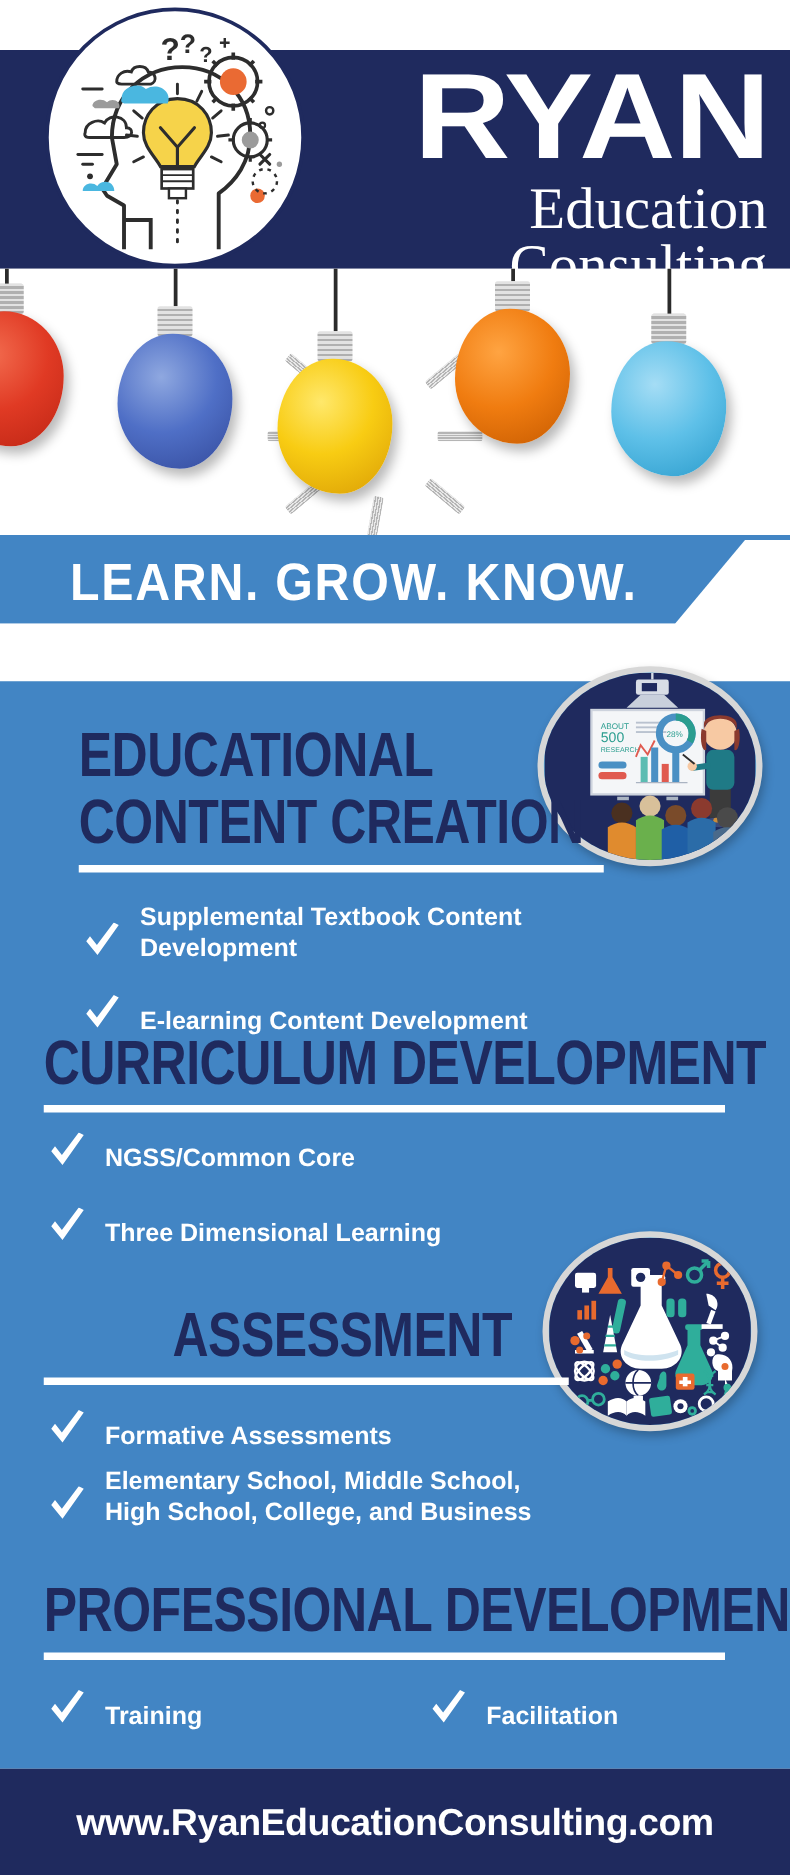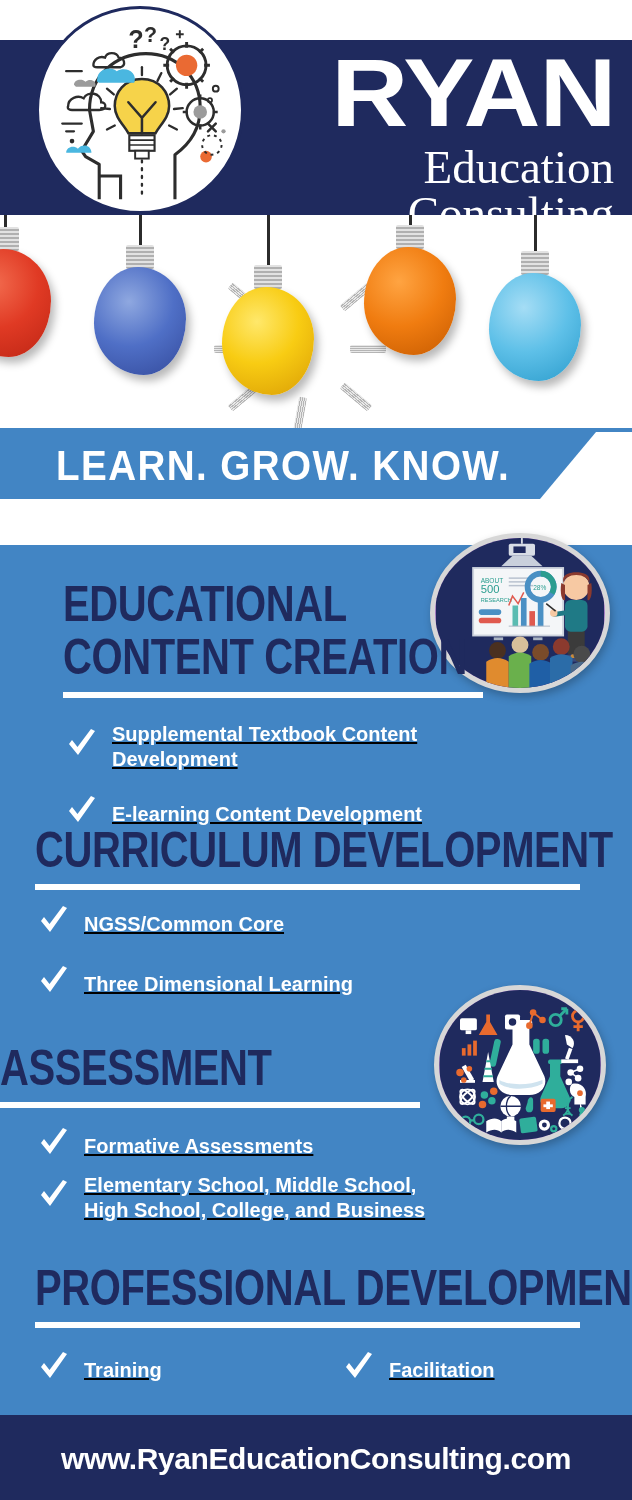--- a/index.html
+++ b/index.html
@@ -140,44 +140,43 @@
   .sec-head.big  { font-size: 50px; line-height: 52px; }
   .sec-head.one  { font-size: 50px; line-height: 53px; }
   .sec-rule {
     height: 6px;
     background: #ffffff;
     margin-top: 6px;
   }
 
   .bullet-row {
     display: flex;
-    align-items: center;
+    align-items: flex-end;
     gap: 14px;
-    text-decoration: underline;
   }
   .check {
     flex: 0 0 auto;
     width: 32px; height: 34px;
     position: relative;
     margin-top: -2px;
   }
   .check svg { display: block; width: 100%; height: 100%; }
   .bullet-text {
     font-family: "Liberation Sans", sans-serif;
     font-weight: bold;
     font-size: 20px;
     line-height: 25px;
     color: #ffffff;
   }
 
   
   .circle-img {
     position: absolute;
     border-radius: 50%;
-    background: #f0abfc;
+    background: #7dd3fc;
     border: 5px solid #d7d7d7;
     overflow: hidden;
     box-shadow: 2px 4px 8px rgba(0,0,0,0.25);
   }
   .circle-img svg { display:block; width:100%; height:100%; }
 
   
   .footer {
     position: absolute; left: 0; top: 1415px;
     width: 632px; height: 85px;
@@ -627,21 +626,21 @@
           <svg viewBox="0 0 32 34">
               <path d="M3 15 L12 26 L29 2 L25 0 L11.5 18 L6 11 Z" fill="#ffffff"></path>
             </svg>
         </span>
         <span class="bullet-text">Three Dimensional Learning</span>
       </div>
     </div>
   </div>
 
   <div class="section" style="top:1042px;">
-    <div style="">
+    <div style="padding-left:35px;text-align:center;">
       <div class="sec-head big">ASSESSMENT</div>
       <div class="sec-rule" style="width:420px; margin-top:8px;"></div>
     </div>
     <div style="padding-left:38px; padding-right:125px; margin-top:22px;">
       <div class="bullet-row">
         <span class="check">
           <svg viewBox="0 0 32 34">
               <path d="M3 15 L12 26 L29 2 L25 0 L11.5 18 L6 11 Z" fill="#ffffff"></path>
             </svg>
         </span>

